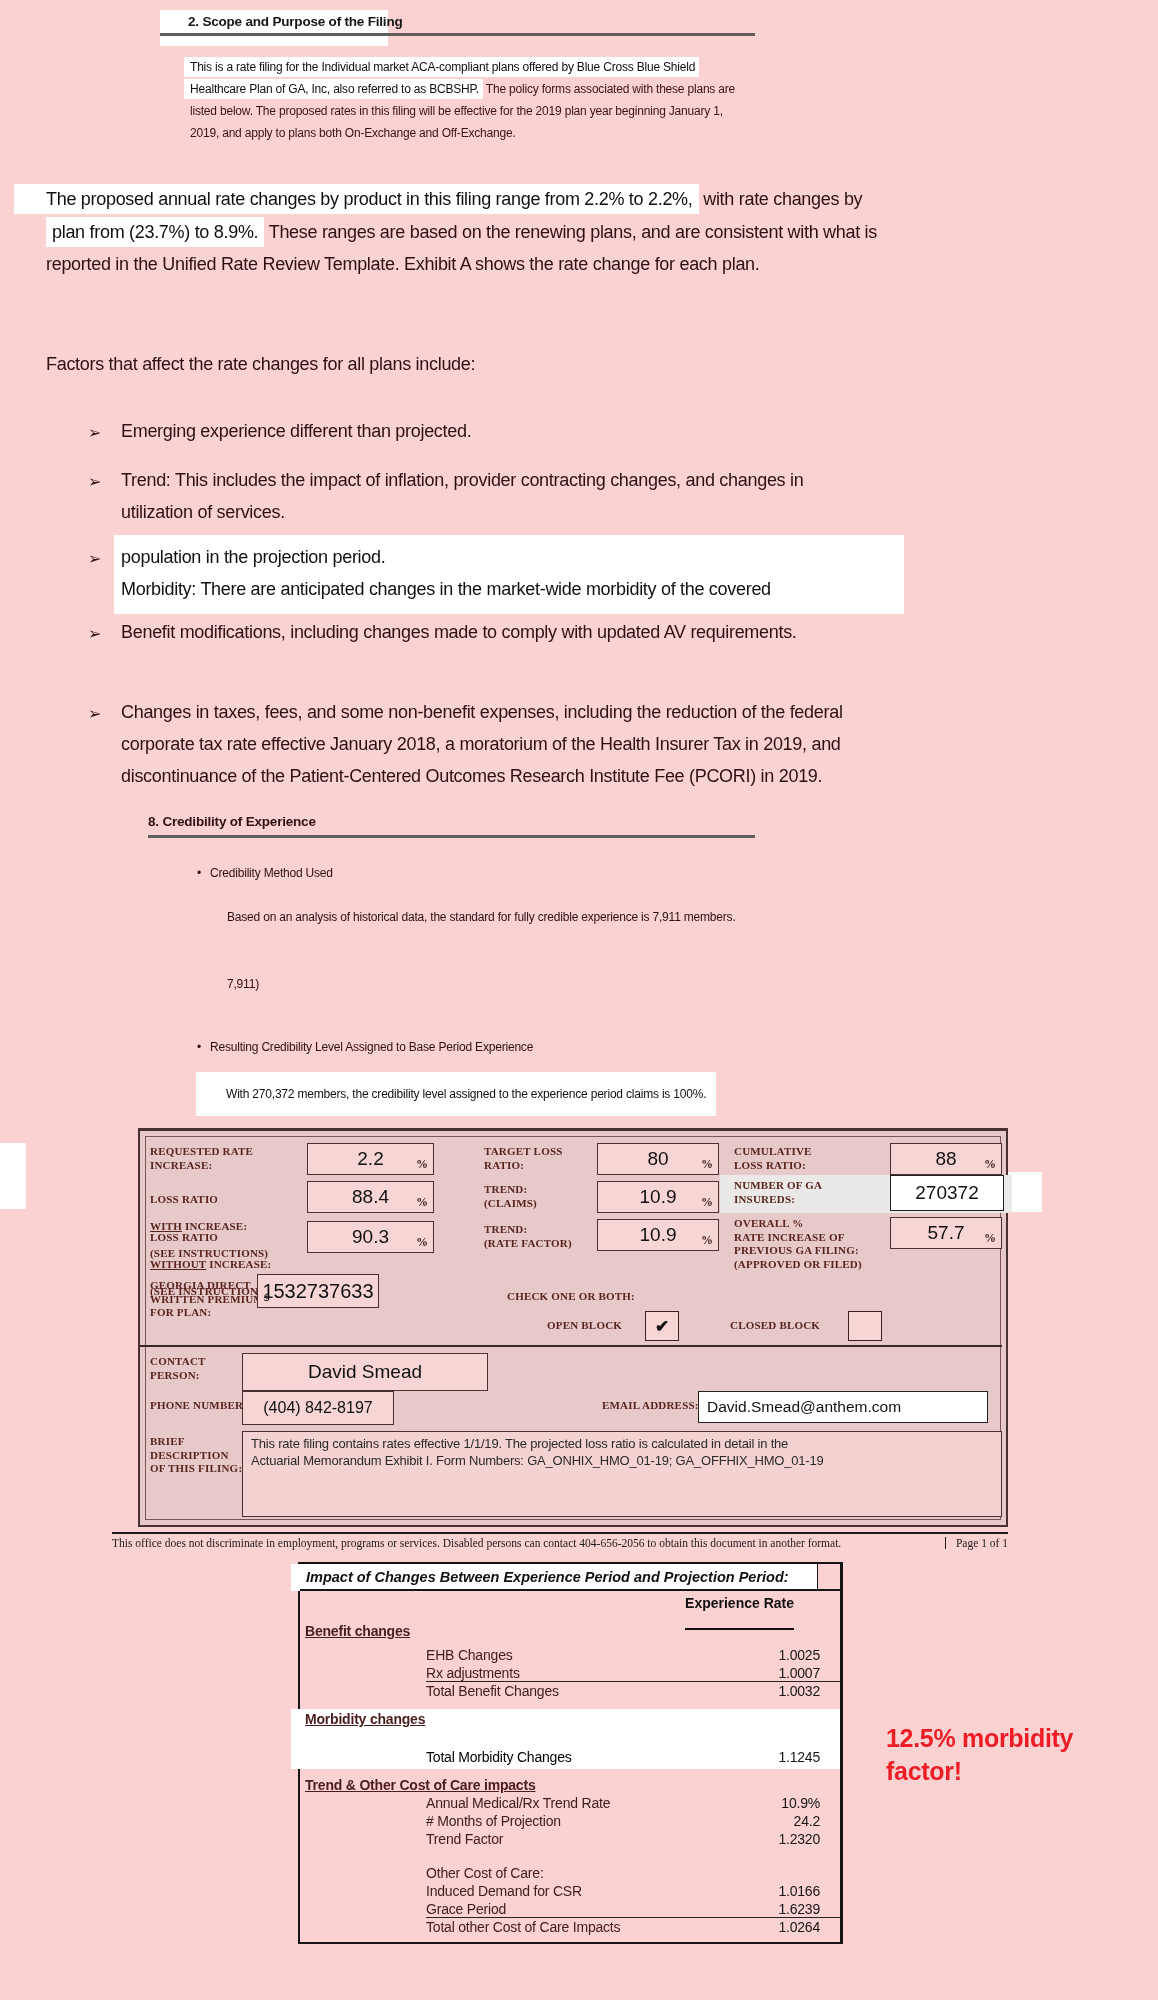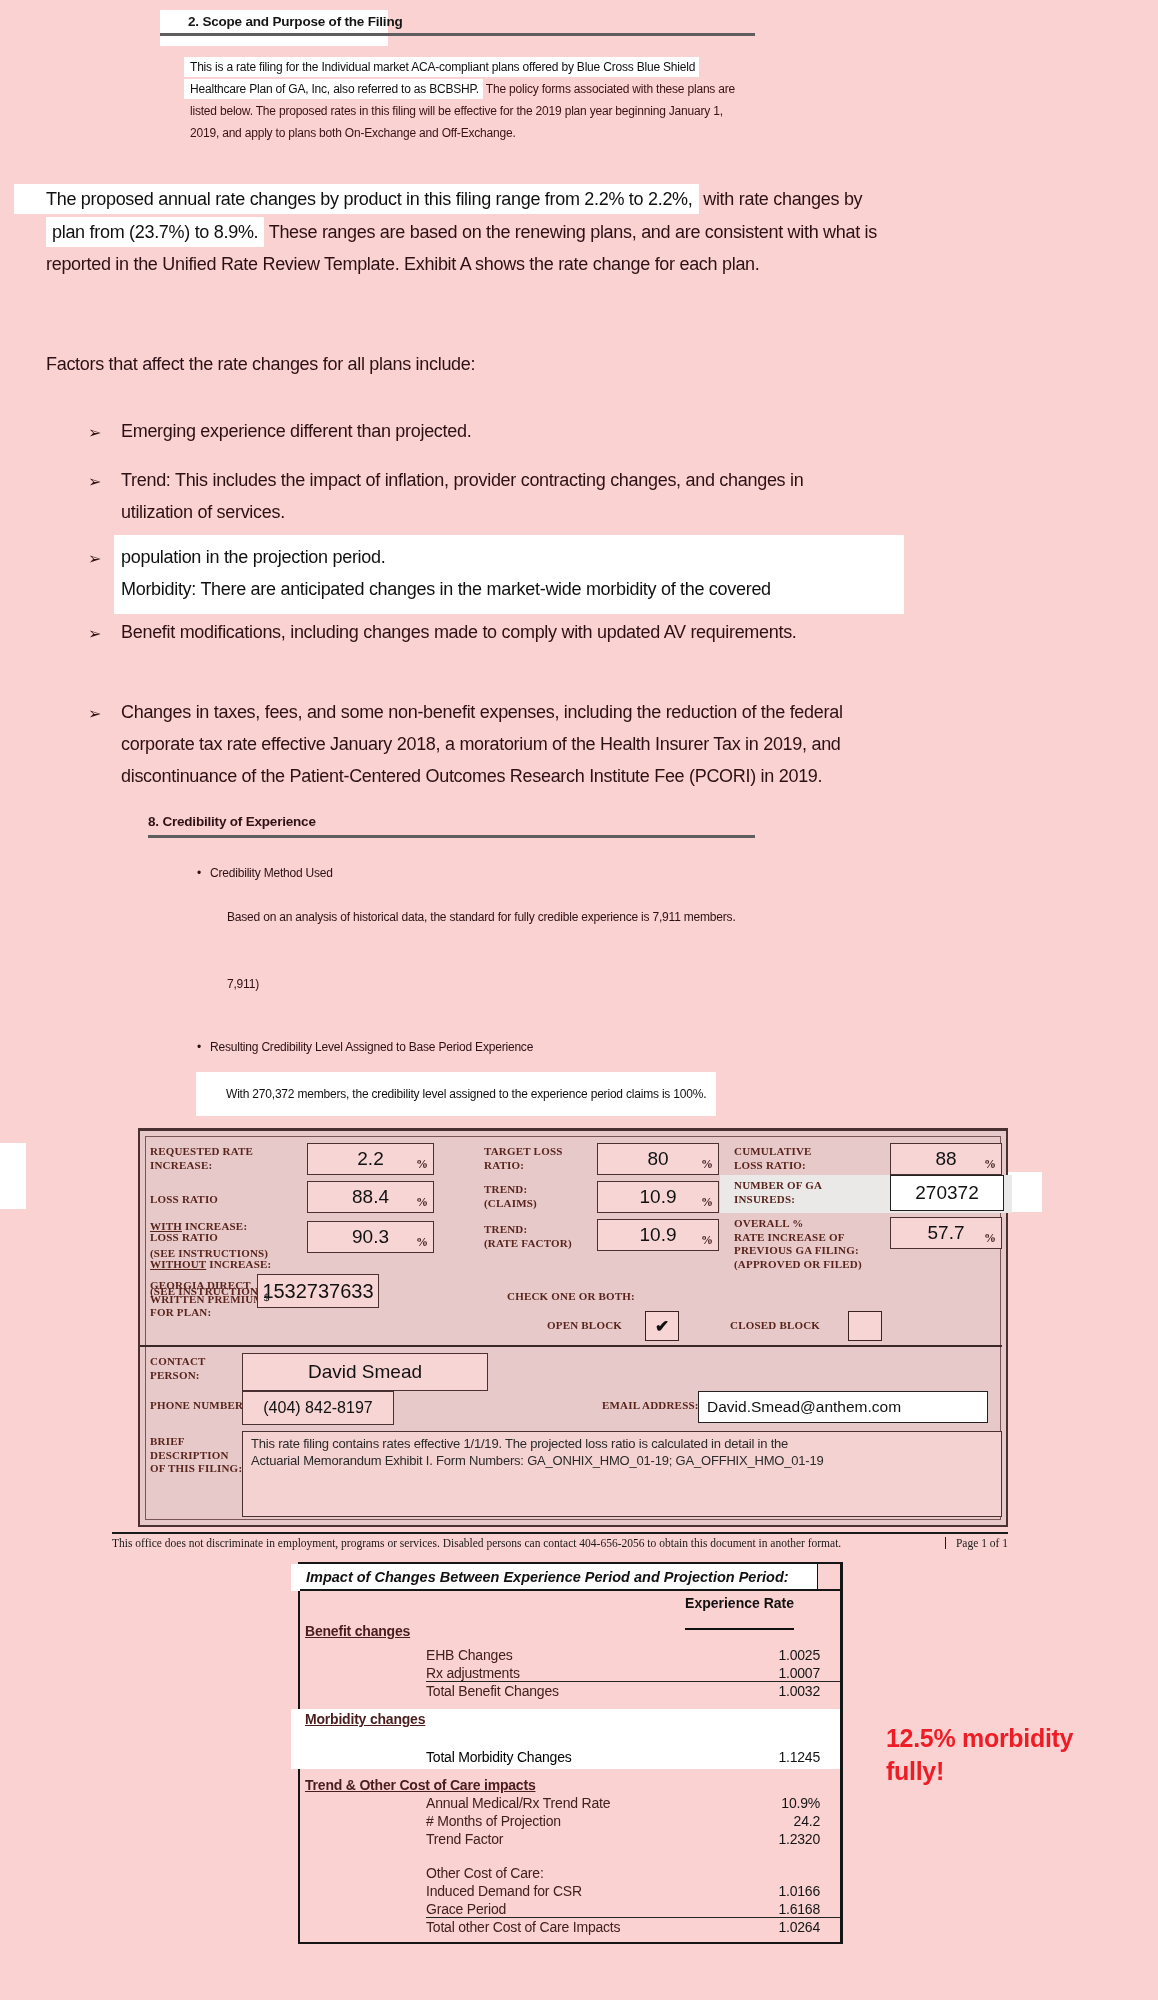--- a/index.html
+++ b/index.html
@@ -301,26 +301,26 @@
     </div>
     <div class="trow mt16">
       <span class="tlab">Other Cost of Care:</span>
     </div>
     <div class="trow">
       <span class="tlab">Induced Demand for CSR</span>
         <span class="tval">1.0166</span>
     </div>
     <div class="trow u">
       <span class="tlab">Grace Period</span>
-        <span class="tval">1.6168</span>
+        <span class="tval">1.6239</span>
     </div>
     <div class="trow" style="margin-bottom:5px;">
       <span class="tlab">Total other Cost of Care Impacts</span>
         <span class="tval">1.0264</span>
     </div>
   </div>
 
   <div class="abs annot" style="left:886px;top:1722px;color:#ee1d25;">
     <div>12.5% morbidity</div>
-    <div>fully!</div>
+    <div>factor!</div>
   </div>
 
 </div>
 
 </body></html>

